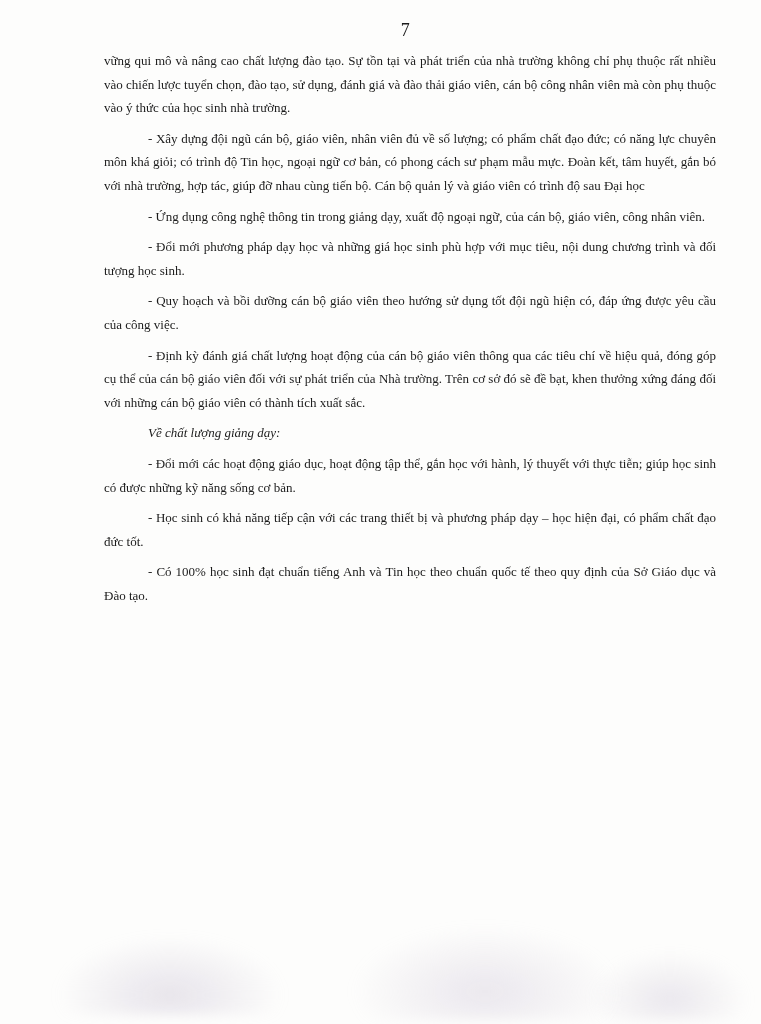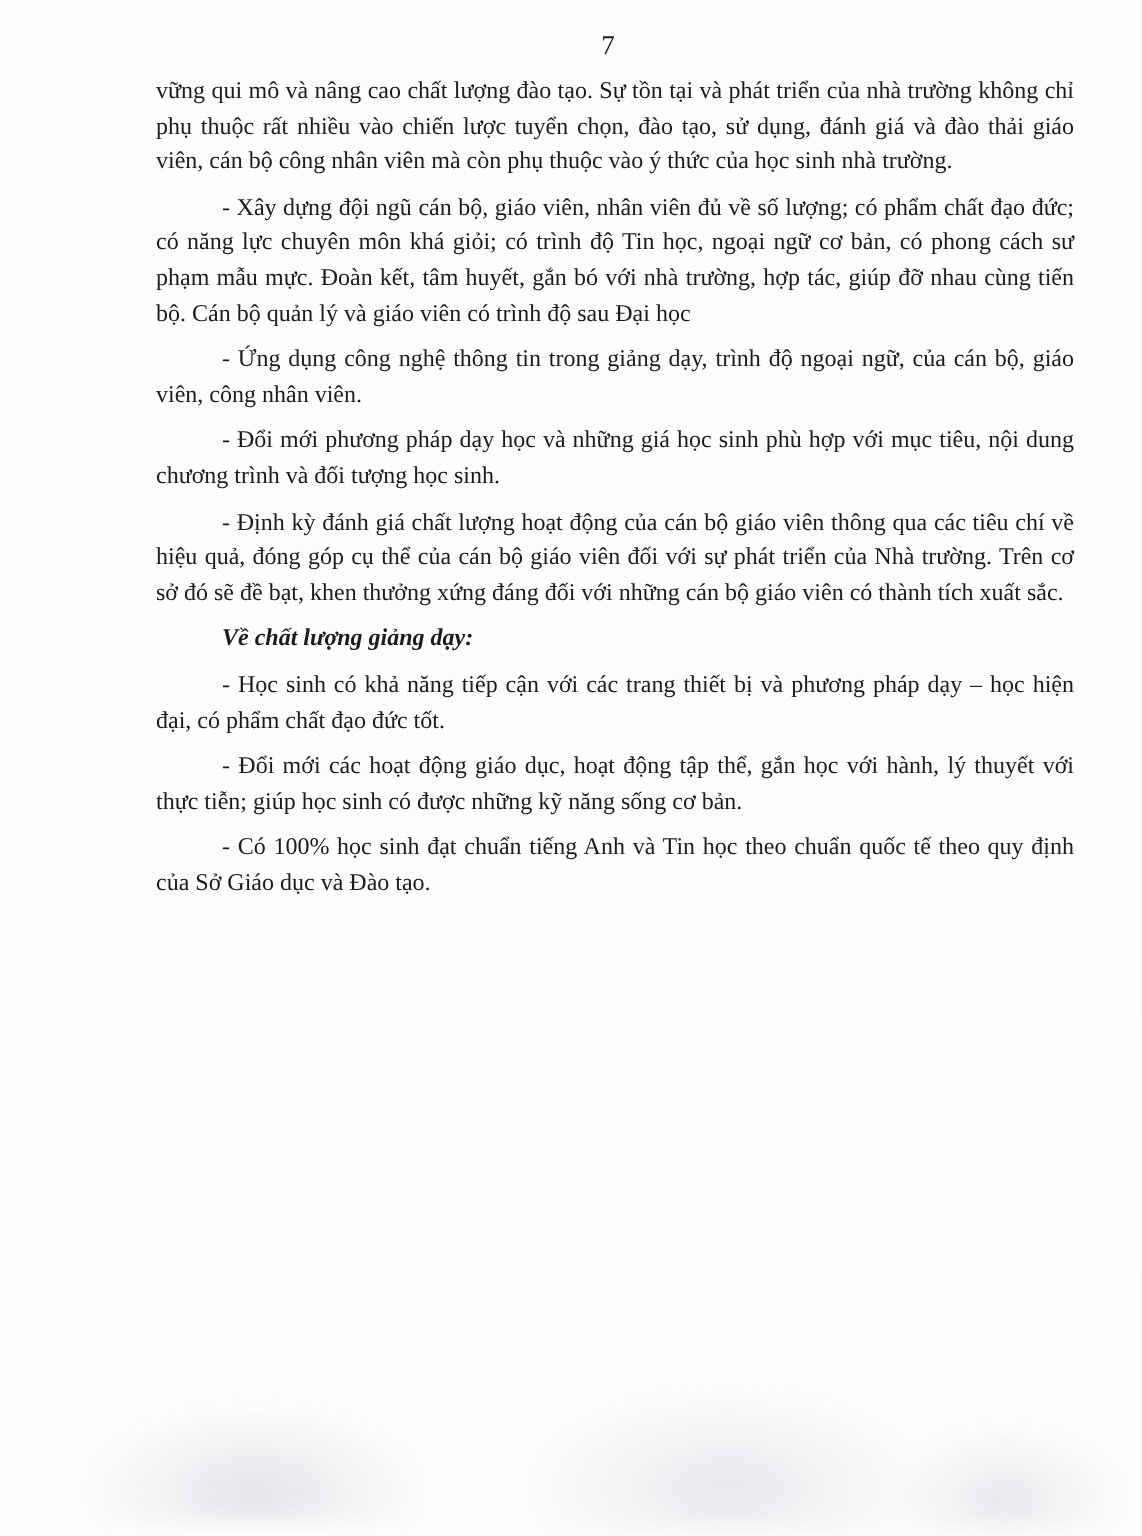--- a/index.html
+++ b/index.html
@@ -25,34 +25,34 @@
     text-align: center;
     font-size: 18px;
     letter-spacing: 0.5px;
     transform: translateX(25px);
   }
   .content {
     position: absolute;
     top: 49px;
     left: 104px;
     width: 612px;
-    font-size: 16px;
+    font-size: 13px;
     line-height: 23.6px;
     text-align: justify;
     text-justify: inter-word;
   }
   .content p {
     margin: 0 0 7px 0;
     text-indent: 44px;
   }
   .content p.continued {
     text-indent: 0;
   }
   .content p.heading {
-    font-weight: bold;
+    font-weight: normal;
     font-style: italic;
   }
   
   .scan-smudge {
     position: absolute;
     pointer-events: none;
     filter: blur(6px);
   }
   .smudge-left {
     left: 55px; top: 935px; width: 230px; height: 80px;
@@ -70,26 +70,27 @@
 </head>
 <body>
 
 <div class="page">
 
   <div class="page-number">7</div>
 
   <div class="content">
     <p class="continued">vững qui mô và nâng cao chất lượng đào tạo. Sự tồn tại và phát triển của nhà trường không chỉ phụ thuộc rất nhiều vào chiến lược tuyển chọn, đào tạo, sử dụng, đánh giá và đào thải giáo viên, cán bộ công nhân viên mà còn phụ thuộc vào ý thức của học sinh nhà trường.</p>
     <p>- Xây dựng đội ngũ cán bộ, giáo viên, nhân viên đủ về số lượng; có phẩm chất đạo đức; có năng lực chuyên môn khá giỏi; có trình độ Tin học, ngoại ngữ cơ bản, có phong cách sư phạm mẫu mực. Đoàn kết, tâm huyết, gắn bó với nhà trường, hợp tác, giúp đỡ nhau cùng tiến bộ. Cán bộ quản lý và giáo viên có trình độ sau Đại học</p>
-    <p>- Ứng dụng công nghệ thông tin trong giảng dạy, trình độ ngoại ngữ, của cán bộ, giáo viên, công nhân viên.</p>
+    <p>- Ứng dụng công nghệ thông tin trong giảng dạy, xuất độ ngoại ngữ, của cán bộ, giáo viên, công nhân viên.</p>
     <p>- Đổi mới phương pháp dạy học và những giá học sinh phù hợp với mục tiêu, nội dung chương trình và đối tượng học sinh.</p>
+    <p>- Quy hoạch và bồi dưỡng cán bộ giáo viên theo hướng sử dụng tốt đội ngũ hiện có, đáp ứng được yêu cầu của công việc.</p>
     <p>- Định kỳ đánh giá chất lượng hoạt động của cán bộ giáo viên thông qua các tiêu chí về hiệu quả, đóng góp cụ thể của cán bộ giáo viên đối với sự phát triển của Nhà trường. Trên cơ sở đó sẽ đề bạt, khen thưởng xứng đáng đối với những cán bộ giáo viên có thành tích xuất sắc.</p>
     <p class="heading">Về chất lượng giảng dạy:</p>
+    <p>- Đổi mới các hoạt động giáo dục, hoạt động tập thể, gắn học với hành, lý thuyết với thực tiễn; giúp học sinh có được những kỹ năng sống cơ bản.</p>
     <p>- Học sinh có khả năng tiếp cận với các trang thiết bị và phương pháp dạy – học hiện đại, có phẩm chất đạo đức tốt.</p>
-    <p>- Đổi mới các hoạt động giáo dục, hoạt động tập thể, gắn học với hành, lý thuyết với thực tiễn; giúp học sinh có được những kỹ năng sống cơ bản.</p>
     <p>- Có 100% học sinh đạt chuẩn tiếng Anh và Tin học theo chuẩn quốc tế theo quy định của Sở Giáo dục và Đào tạo.</p>
   </div>
 
   <div class="scan-smudge smudge-left"></div>
   <div class="scan-smudge smudge-mid"></div>
   <div class="scan-smudge smudge-right"></div>
 
 </div>
 
 </body></html>

